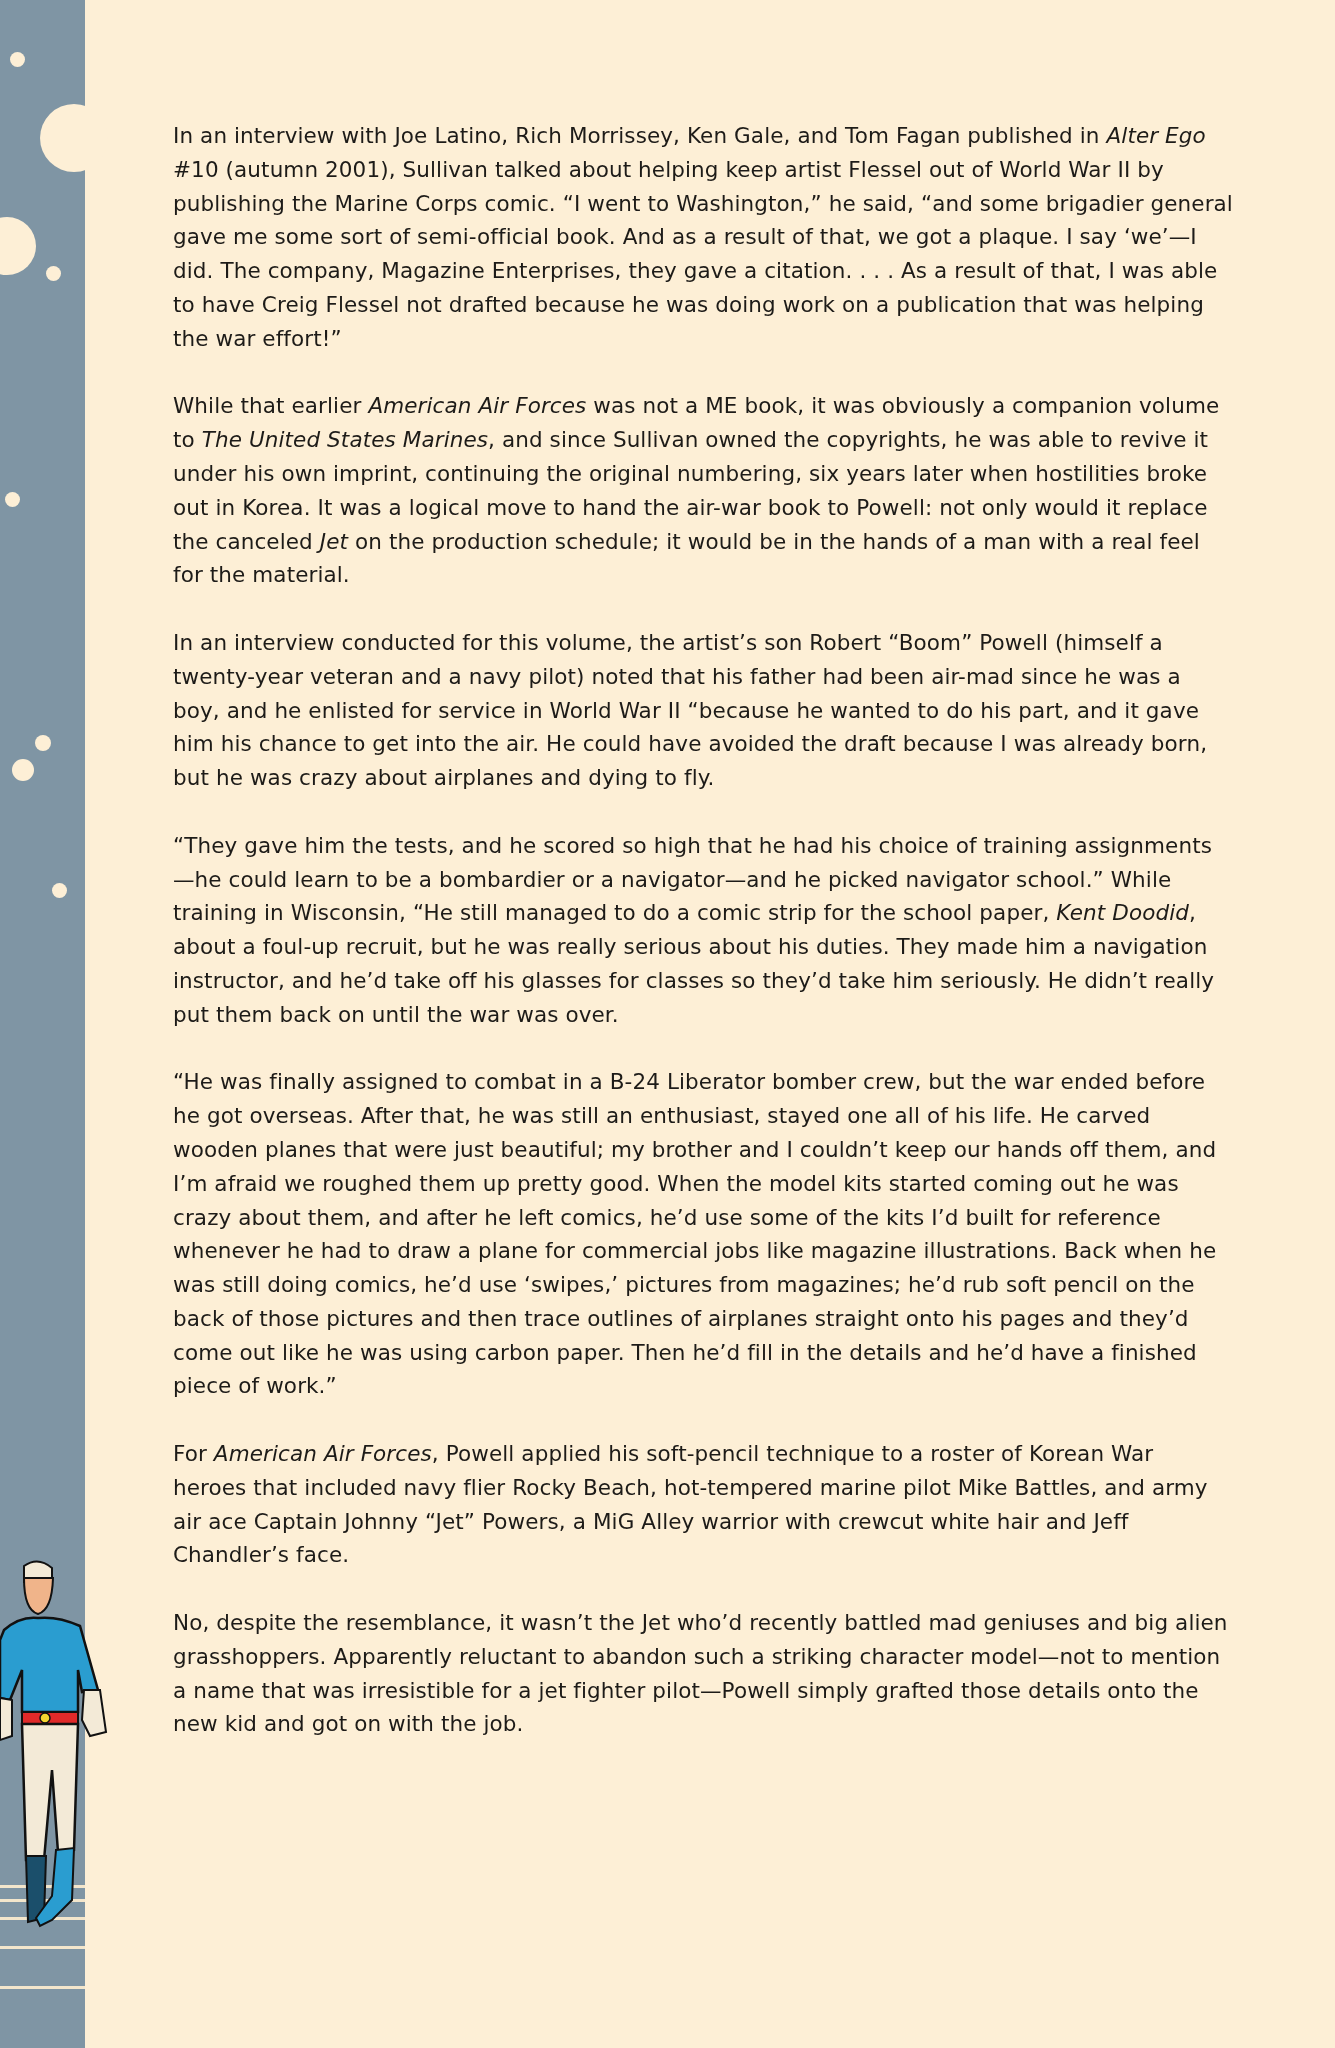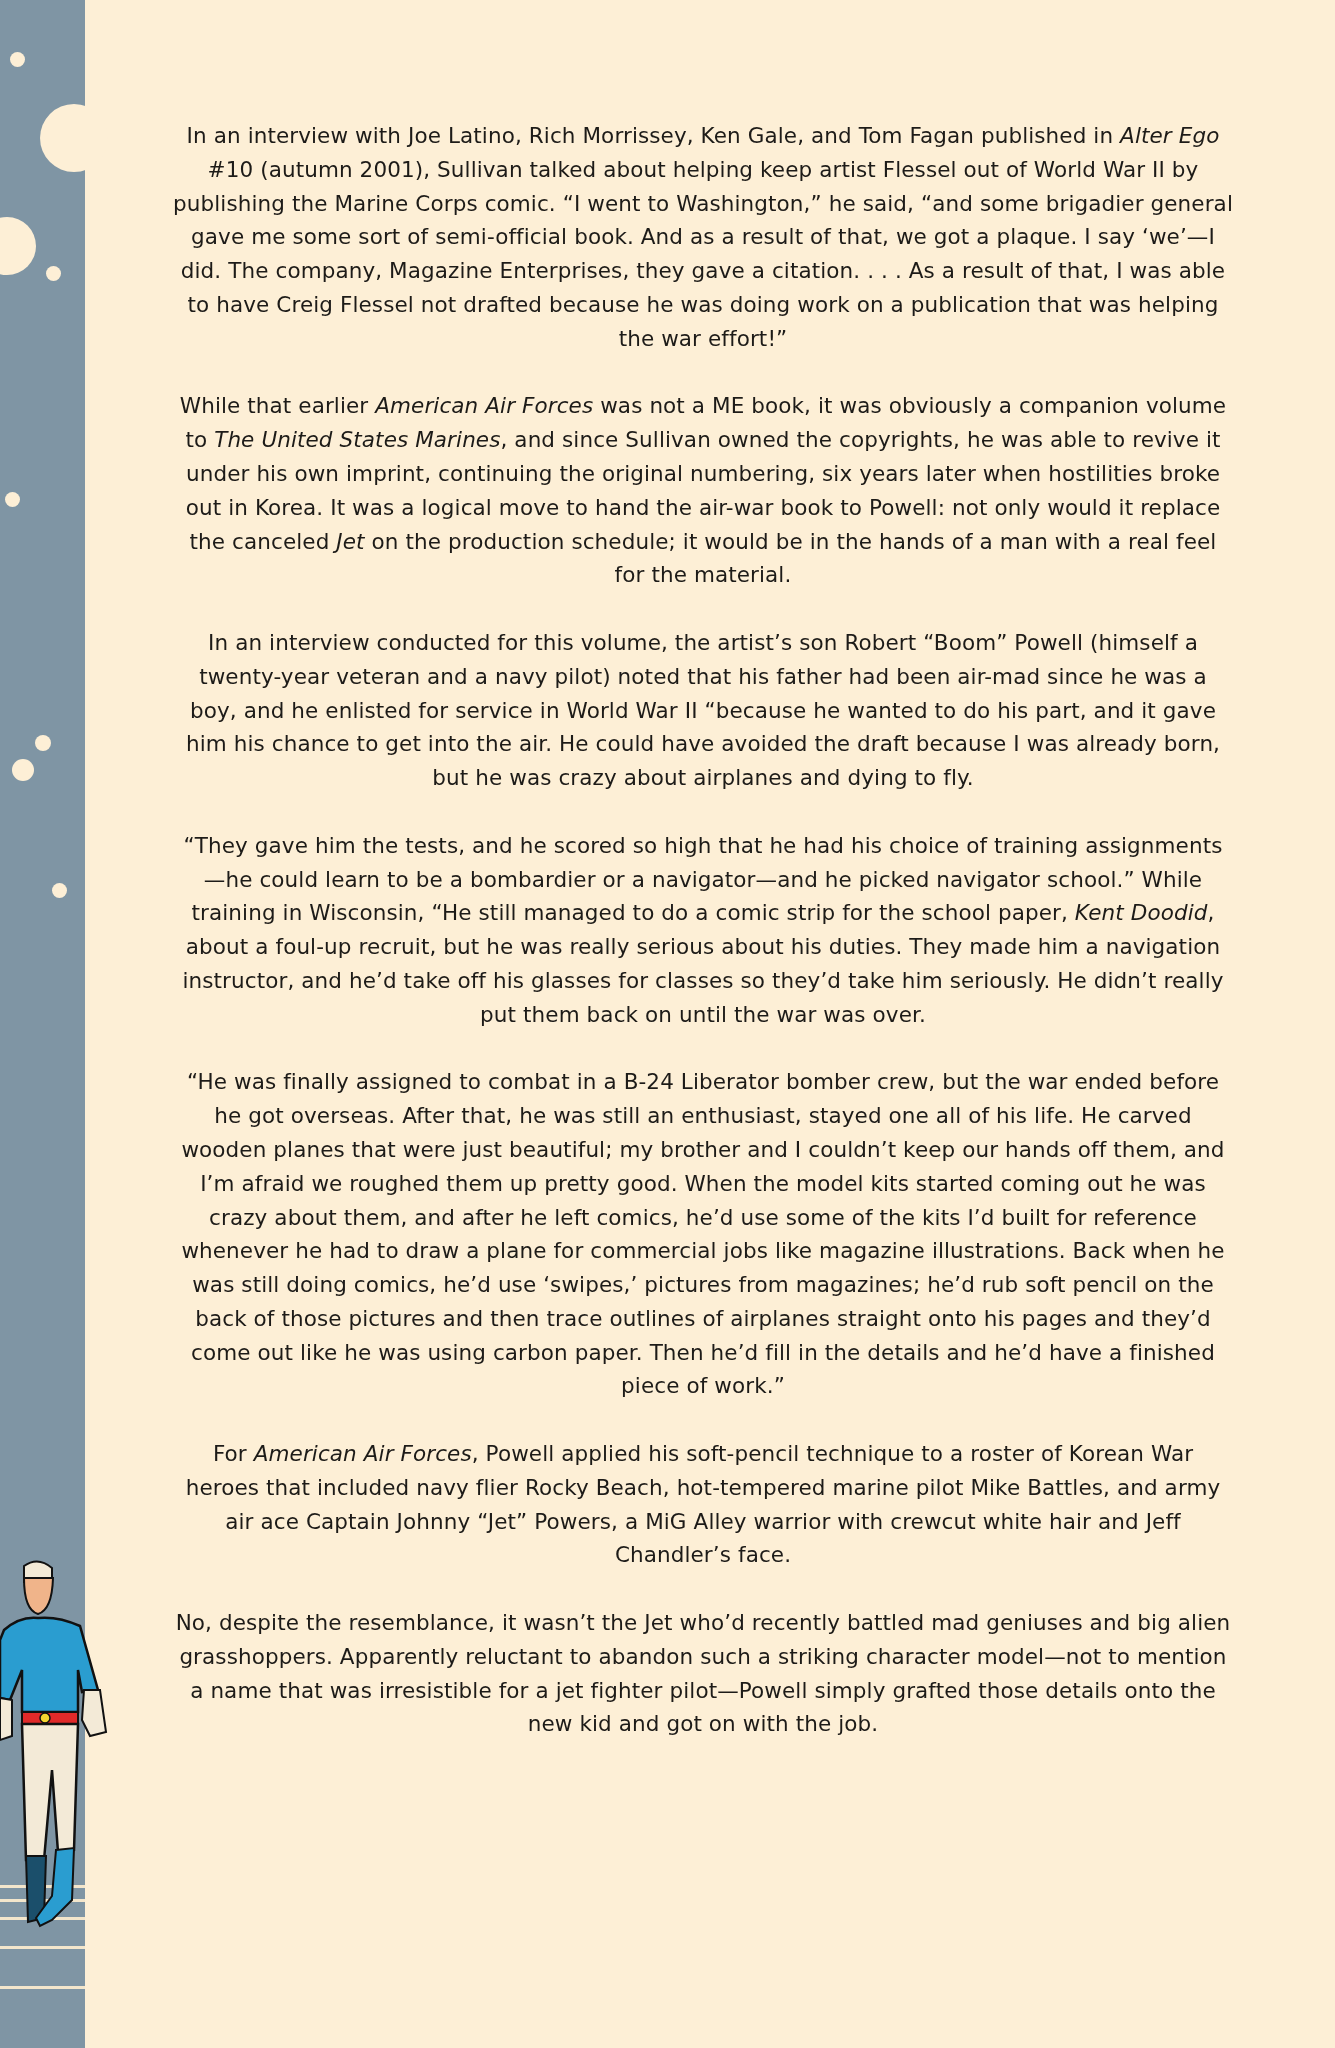--- a/index.html
+++ b/index.html
@@ -13,21 +13,21 @@
   }
   .dot { position:absolute; border-radius:50%; background:#fdefd6; }
   .stripe { position:absolute; left:0; width:85px; height:3px; background:#f3e6cc; }
   .figure { position:absolute; left:0; top:1560px; width:115px; height:380px; }
   .content {
     position:absolute; left:173px; top:119px; width:1060px;
     font-family:"DejaVu Sans", sans-serif;
     font-size:21.5px; line-height:33.8px; color:#1d1b18;
     letter-spacing:0.1px;
   }
-  .content p { margin:0 0 33.8px 0;text-align:center; }
+  .content p { margin:0 0 33.8px 0; }
   .content em { font-style:italic; }
 </style>
 </head>
 <body>
 
 <div class="sidebar">
   <div class="dot" style="left:10px;top:52px;width:15px;height:15px;"></div>
   <div class="dot" style="left:40px;top:104px;width:68px;height:68px;"></div>
   <div class="dot" style="left:-22px;top:217px;width:58px;height:58px;"></div>
   <div class="dot" style="left:46px;top:266px;width:15px;height:15px;"></div>

